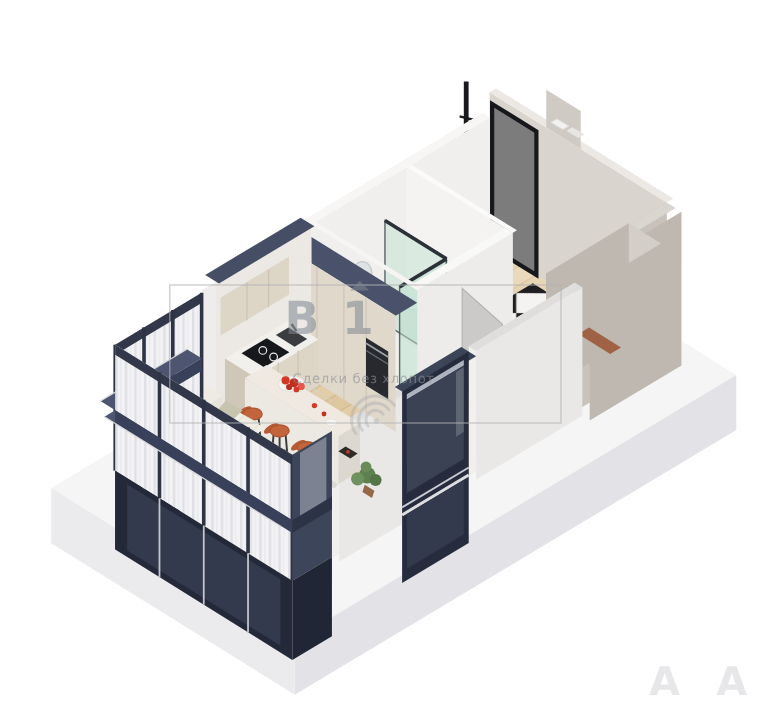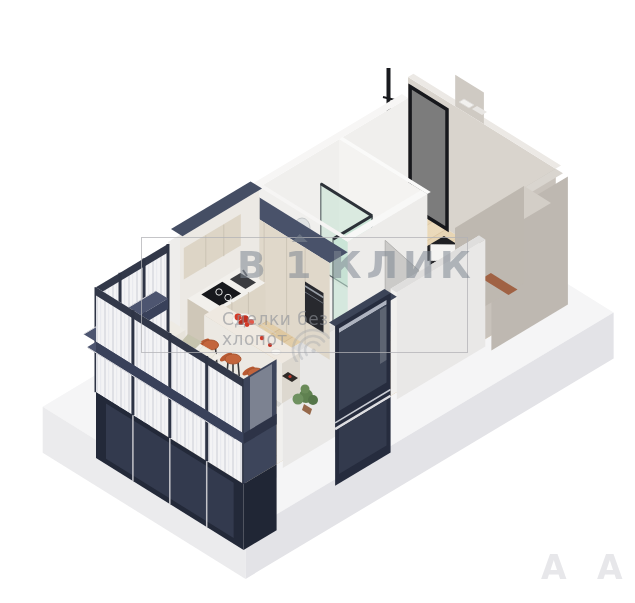--- a/index.html
+++ b/index.html
@@ -9,22 +9,22 @@
   
   .wm-frame{position:absolute;left:141px;top:237px;width:325px;height:114px;
             border:1.5px solid rgba(178,178,182,.75);pointer-events:none;}
   .wm-brand{position:absolute;left:237px;top:243px;display:flex;align-items:flex-end;gap:14px;
             font-size:38px;font-weight:700;letter-spacing:5px;color:rgba(125,135,146,.55);
             pointer-events:none;white-space:nowrap;}
   .wm-one{position:relative;}
   .wm-roof{position:absolute;left:50%;top:-9px;transform:translateX(-58%);width:0;height:0;
            border-left:8px solid transparent;border-right:8px solid transparent;
            border-bottom:8px solid rgba(125,135,146,.55);}
-  .wm-tagline{position:absolute;left:222px;top:309px;width:162px;text-align:left;
-              font-size:17px;letter-spacing:.5px;color:rgba(142,146,152,.62);pointer-events:none;}
+  .wm-tagline{position:absolute;left:222px;top:309px;width:162px;text-align:center;
+              font-size:11px;letter-spacing:.5px;color:rgba(142,146,152,.62);pointer-events:none;}
   .wm-wifi{position:absolute;left:288px;top:320px;opacity:.32;pointer-events:none;}
   .corner-mark{position:absolute;top:548px;font-size:33px;font-weight:700;
                color:rgba(208,208,213,.5);pointer-events:none;}
   .corner-mark.a1{left:541px;} .corner-mark.a2{left:597px;}
 </style>
 </head>
 <body>
 
 <div id="stage">
 <svg id="scene" width="635" height="603" viewBox="0 0 635 603">
@@ -305,21 +305,20 @@
   </g>
 </svg>
 
 <div class="wm-frame"></div>
 <div class="wm-brand">
   <span>В</span>
   <span class="wm-one">
     <span>1</span>
     <span class="wm-roof"></span>
   </span>
-  <span>КЛИК</span>
 </div>
 <div class="wm-tagline">Сделки без хлопот</div>
 <svg class="wm-wifi" width="50" height="42" viewBox="0 0 50 42">
   <g transform="rotate(-38 25 30)" stroke="#9aa0a8" stroke-width="2.6" fill="none" stroke-linecap="round">
     <path d="M17,30 a8,8 0 0 1 16,0"></path>
     <path d="M11,30 a14,14 0 0 1 28,0"></path>
     <path d="M5,30 a20,20 0 0 1 40,0"></path>
   </g>
   <circle cx="25" cy="31" r="2.2" fill="#9aa0a8" transform="rotate(-38 25 30)"></circle>
 </svg>

